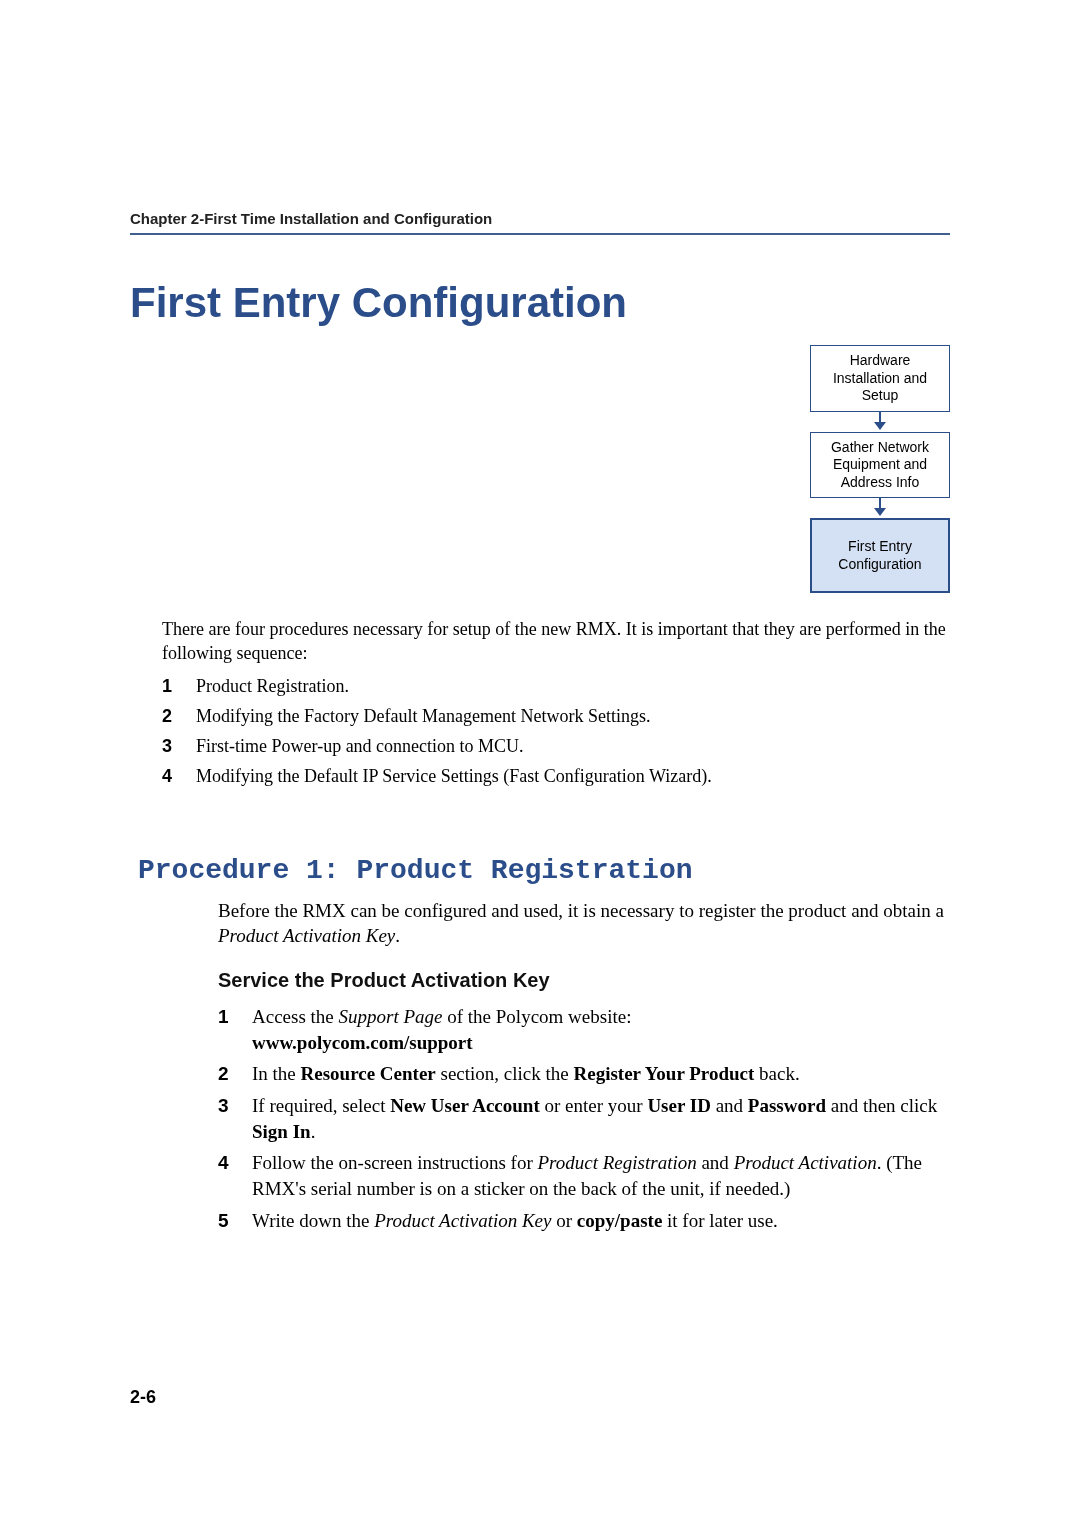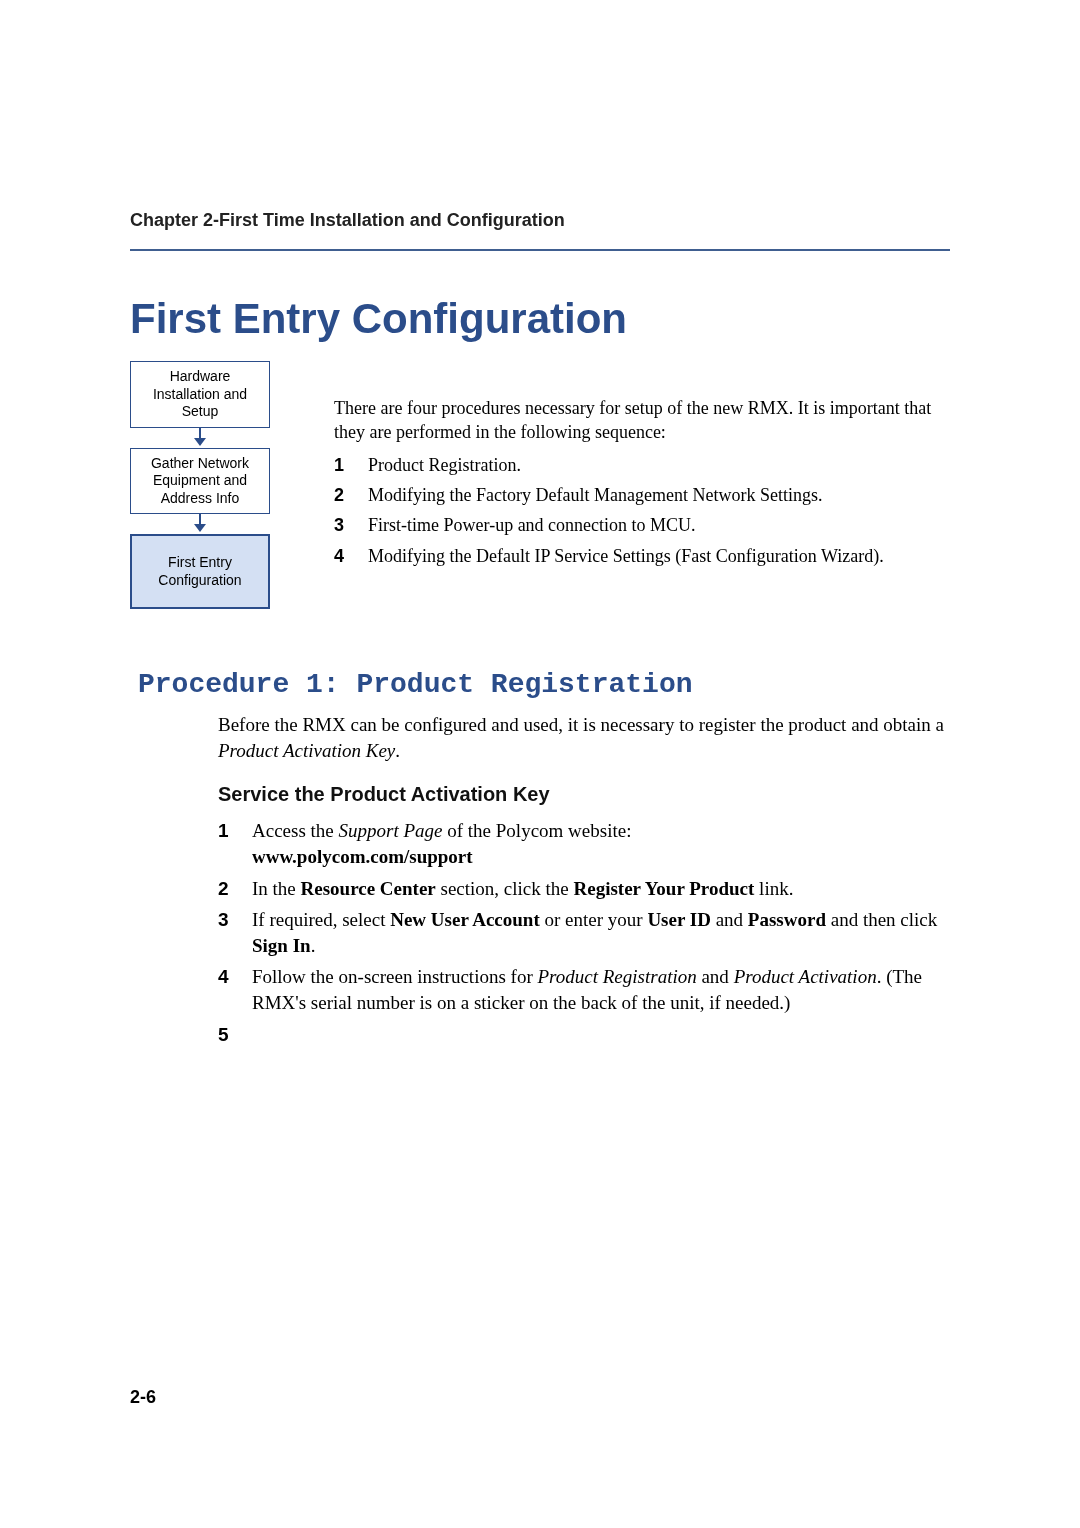--- a/index.html
+++ b/index.html
@@ -11,24 +11,24 @@
     width: 1080px;
     height: 1528px;
     box-sizing: border-box;
   }
   .page {
     padding: 210px 130px 0 130px;
   }
   .running-head {
     font-family: "Arial", "Helvetica", sans-serif;
     font-weight: bold;
-    font-size: 18px;
+    font-size: 15px;
     color: #222;
     border-bottom: 2px solid #405f90;
-    padding-bottom: 18px;
+    padding-bottom: 6px;
     margin-bottom: 44px;
   }
   h1.section-title {
     font-family: "Arial", "Helvetica", sans-serif;
     font-weight: 800;
     font-size: 42px;
     color: #2b4d8a;
     margin: 0 0 18px 0;
   }
   h2.procedure-title {
@@ -40,22 +40,23 @@
   }
   h3.subhead {
     font-family: "Arial", "Helvetica", sans-serif;
     font-weight: 800;
     font-size: 20px;
     color: #111;
     margin: 18px 0 10px 0;
   }
   .two-col {
     display: flex;
-    align-items: center;
-    gap: 32px;
+    align-items: flex-end;
+    gap: 24px;
+    flex-direction: column;
   }
   
   .flow {
     width: 140px;
     flex: 0 0 140px;
     font-family: Arial, Helvetica, sans-serif;
     font-size: 14px;
     text-align: center;
   }
   .flow-box {
@@ -191,36 +192,39 @@
       <li>
             <span class="n">1</span>
         <span>
           <span>Access the </span><span class="ital">Support Page</span><span> of the Polycom website:</span><br>
           <span class="bold">www.polycom.com/support</span>
         </span>
       </li>
       <li>
             <span class="n">2</span>
         <span>
-          <span>In the </span><span class="bold">Resource Center</span><span> section, click the </span><span class="bold">Register Your Product</span><span> link.</span>
+          <span>In the </span><span class="bold">Resource Center</span><span> section, click the </span><span class="bold">Register Your Product</span><span> back.</span>
         </span>
       </li>
       <li>
             <span class="n">3</span>
         <span>
           <span>If required, select </span><span class="bold">New User Account</span><span> or enter your </span><span class="bold">User ID</span><span> and </span><span class="bold">Password</span><span> and then click </span><span class="bold">Sign In</span><span>.</span>
         </span>
       </li>
       <li>
             <span class="n">4</span>
         <span>
           <span>Follow the on-screen instructions for </span><span class="ital">Product Registration</span><span> and </span><span class="ital">Product Activation</span><span>. (The RMX's serial number is on a sticker on the back of the unit, if needed.)</span>
         </span>
       </li>
       <li>
             <span class="n">5</span>
+        <span>
+          <span>Write down the </span><span class="ital">Product Activation Key</span><span> or </span><span class="bold">copy/paste</span><span> it for later use.</span>
+        </span>
       </li>
     </ol>
   </div>
 
 </div>
 <div class="page-num">2-6</div>
 </div>
 
 </body></html>

